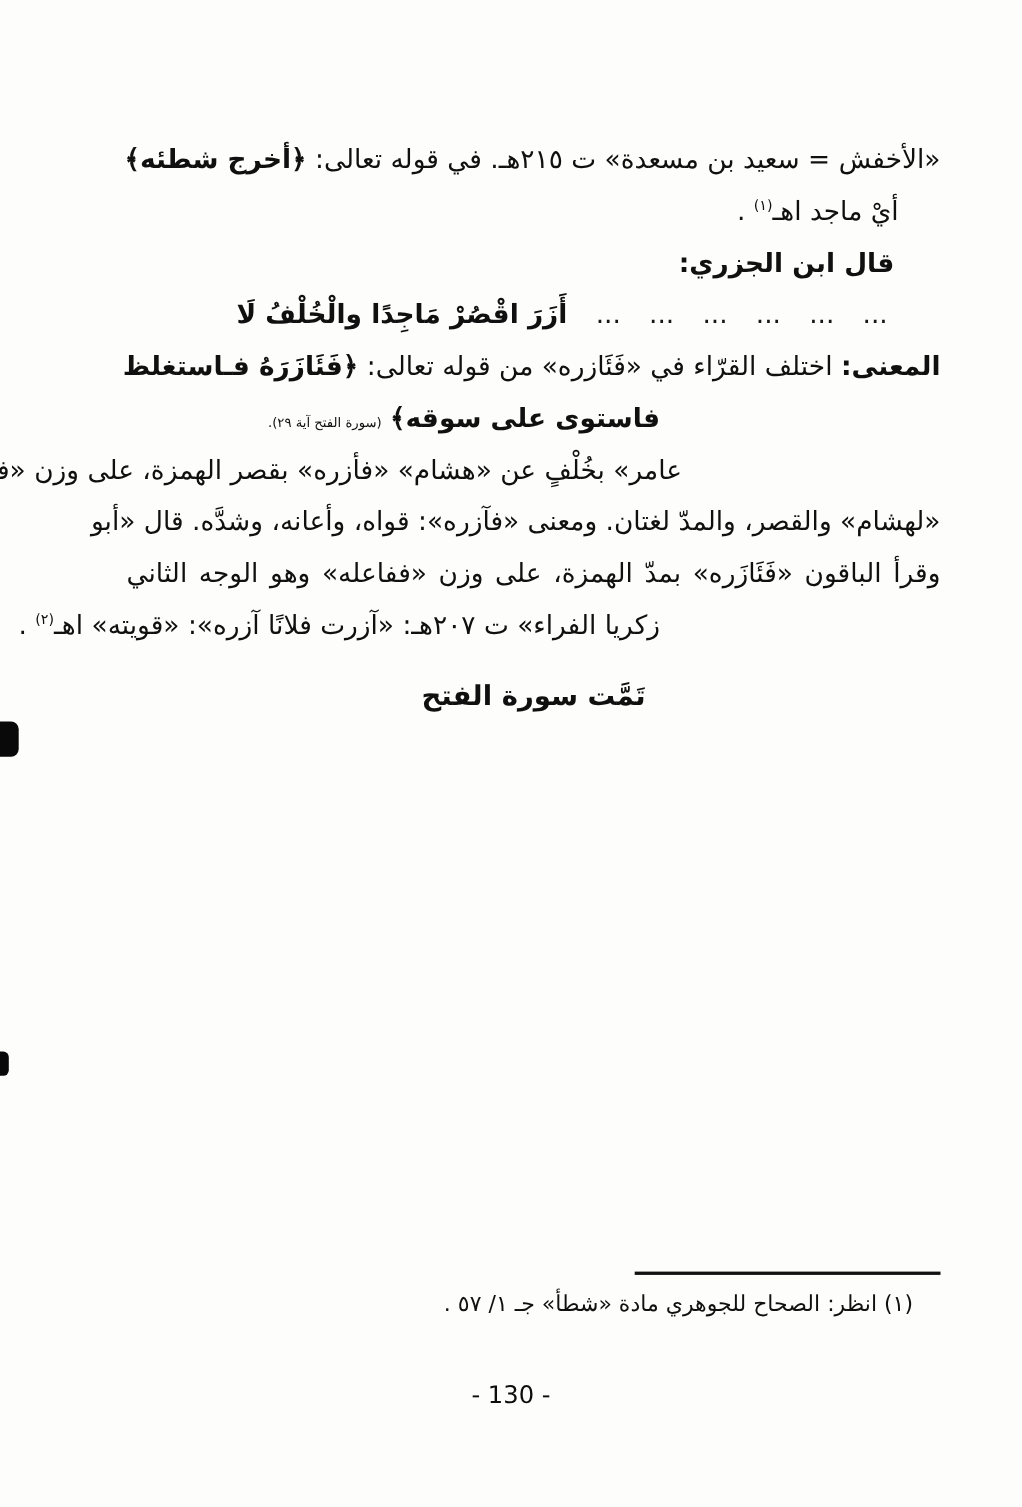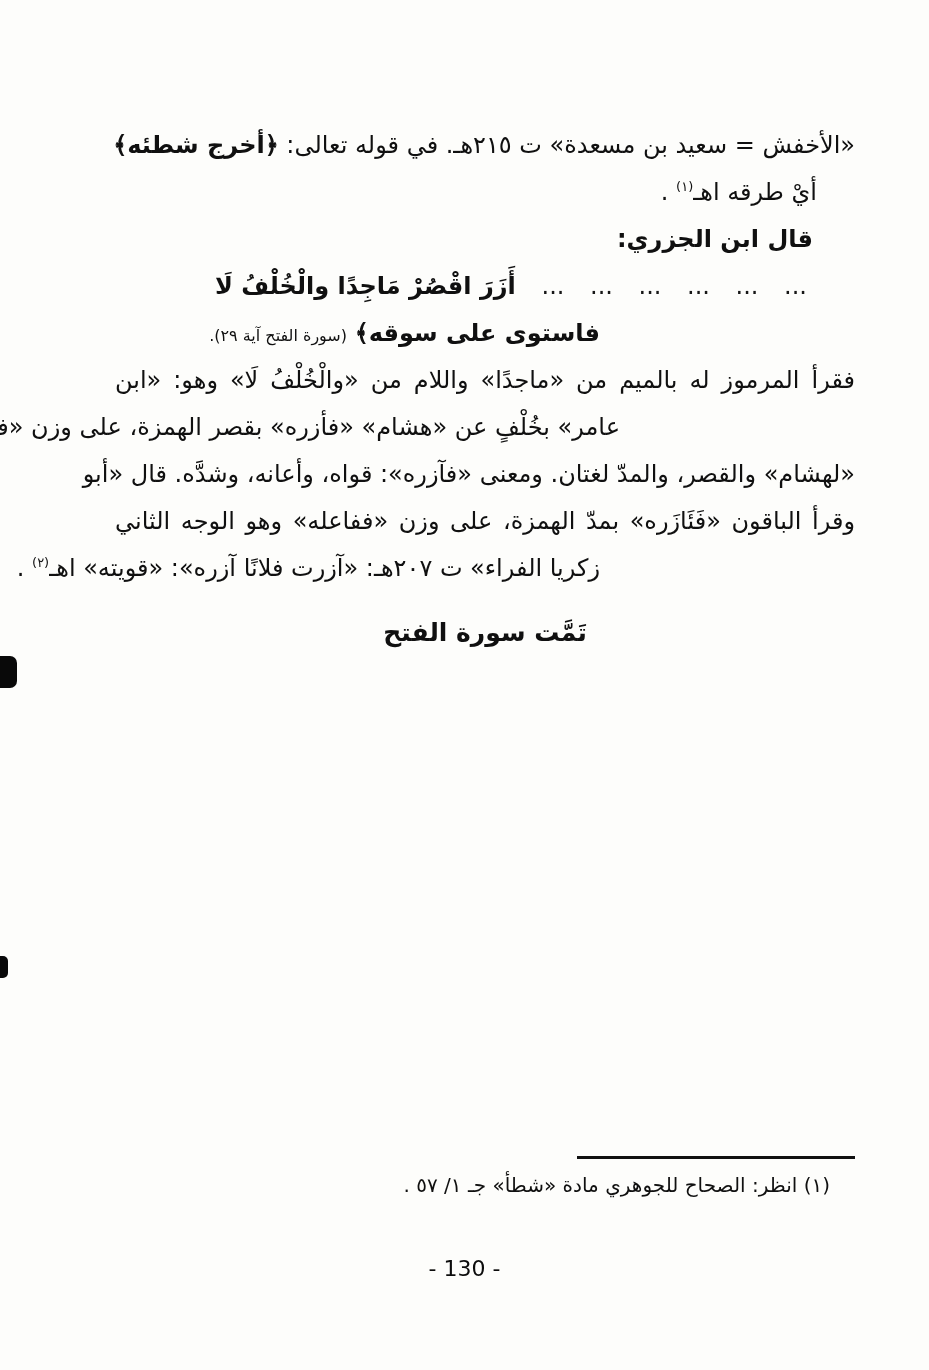--- a/index.html
+++ b/index.html
@@ -22,21 +22,21 @@
   .j-full{text-align:justify;text-align-last:justify;}
   .r{text-align:right;}
   .b{font-weight:bold;}
   .heading{text-align:right;padding-right:42px;font-weight:bold;}
   .indent-38{padding-right:38px;}
   .indent-235{padding-right:235px;}
   .indent-255{padding-right:255px;}
   .poetry{display:flex;justify-content:space-between;align-items:center;padding-right:48px;padding-left:100px;}
   .dots{word-spacing:18px;color:#161616;}
   .verse{font-weight:bold;}
-  .source-ref{font-size:16px;}
+  .source-ref{font-size:12px;}
   sup.ref{font-size:13px;vertical-align:super;line-height:0;}
   .closing{height:42px;line-height:42px;text-align:center;font-weight:bold;font-size:25px;white-space:nowrap;}
   .closing-first{margin-top:20px;}
   
   .footnotes{
     position:absolute;top:1156px;right:74px;width:740px;
     direction:rtl;font-size:20px;
   }
   .fn-divider{height:3px;width:278px;background:#111;}
   .fn-line{line-height:38px;text-align:right;padding-right:25px;white-space:nowrap;}
@@ -56,37 +56,41 @@
 <div class="page">
 
   <div class="main">
 
     <div class="line j-full">
       <span>«الأخفش = سعيد بن مسعدة» ت ٢١٥هـ. في قوله تعالى: </span>
       <span class="b">﴿أخرج شطئه﴾</span>
     </div>
 
     <div class="line r indent-38">
-      <span>أيْ طرقه اهـ</span><sup class="ref">(١)</sup><span> .</span>
+      <span>أيْ ماجد اهـ</span><sup class="ref">(١)</sup><span> .</span>
     </div>
 
     <div class="line heading">قال ابن الجزري:</div>
 
     <div class="line poetry">
       <span class="dots">... ... ... ... ... ...</span>
       <span class="verse">أَزَرَ اقْصُرْ مَاجِدًا والْخُلْفُ لَا</span>
     </div>
 
+    <div class="line j-full">
+      <span class="b">المعنى:</span>
+      <span> اختلف القرّاء في «فَئَازره» من قوله تعالى: </span>
+      <span class="b">﴿فَئَازَرَهُ فـاستغلظ</span>
+    </div>
 
     <div class="line r indent-255">
       <span class="b">فاستوى على سوقه﴾</span>
       <span class="source-ref"> (سورة الفتح آية ٢٩).</span>
     </div>
 
-    <div class="line j-full">فقرأ المرموز له بالميم من «ماجدًا» واللام من «والْخُلْفُ لَا» وهو: «ابن</div>
     <div class="line r indent-235">عامر» بخُلْفٍ عن «هشام» «فأزره» بقصر الهمزة، على وزن «ففعله».</div>
 
     <div class="line j-full">«لهشام» والقصر، والمدّ لغتان. ومعنى «فآزره»: قواه، وأعانه، وشدَّه. قال «أبو</div>
     <div class="line j-full">وقرأ الباقون «فَئَازَره» بمدّ الهمزة، على وزن «ففاعله» وهو الوجه الثاني</div>
 
     <div class="line r indent-255">
       <span>زكريا الفراء» ت ٢٠٧هـ: «آزرت فلانًا آزره»: «قويته» اهـ</span><sup class="ref">(٢)</sup><span> .</span>
     </div>
 
     <div class="closing closing-first">تَمَّت سورة الفتح</div>

